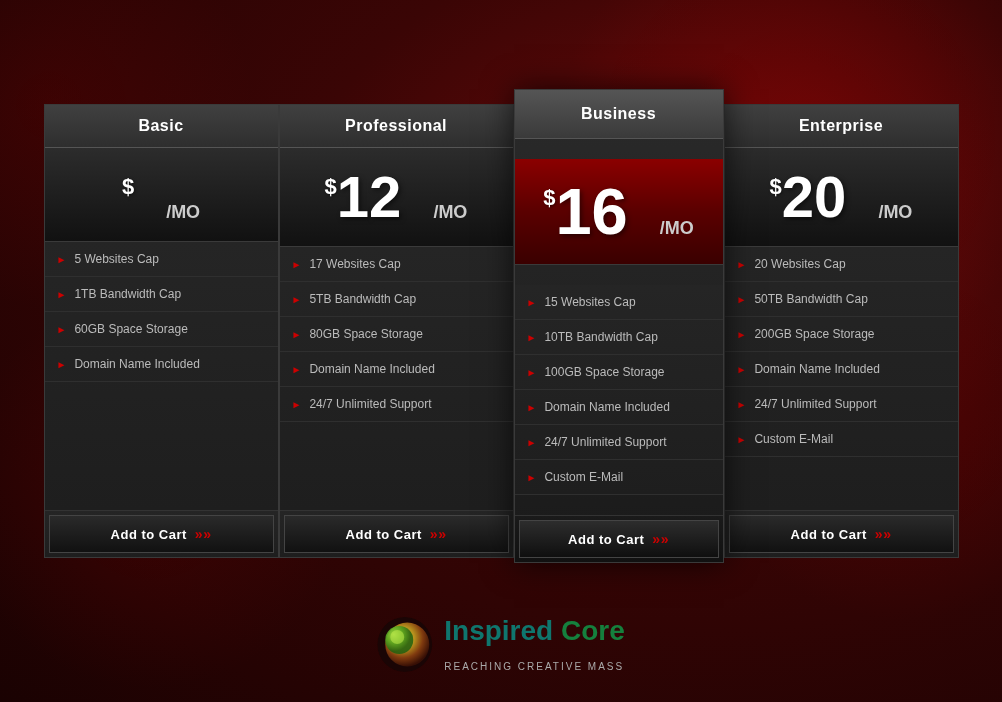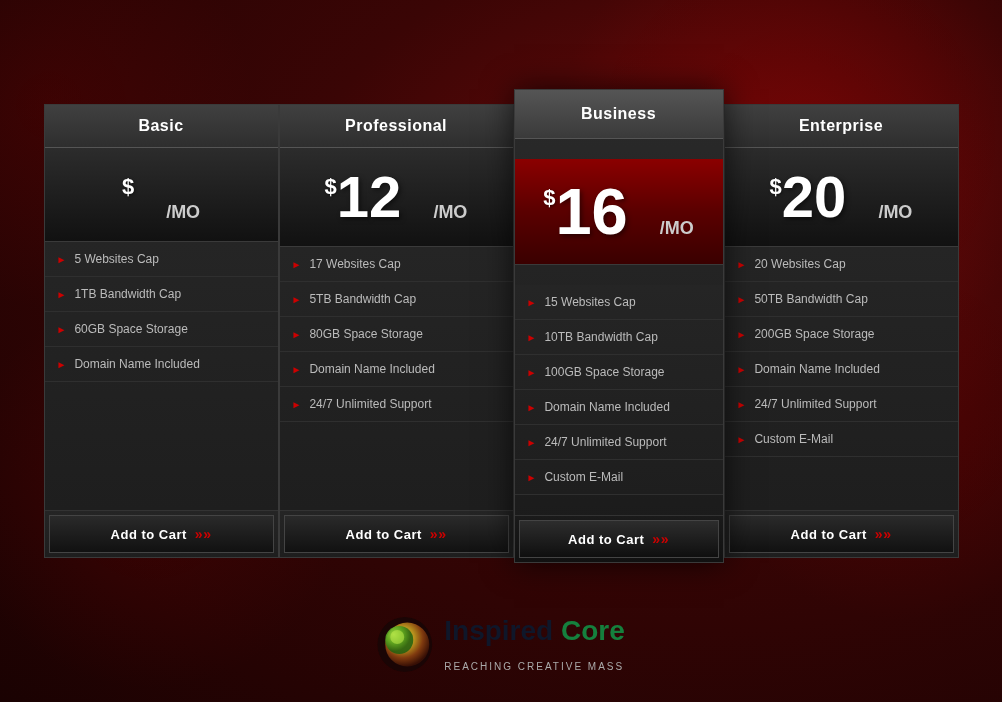--- a/index.html
+++ b/index.html
@@ -204,21 +204,21 @@
     }
 
     .brand-name {
       font-size: 28px;
       font-weight: bold;
       color: #fff;
       line-height: 1;
     }
 
     .brand-name span {
-      color: #0f172a;
+      color: #0f766e;
     }
 
     .brand-tagline {
       font-size: 10px;
       color: #aaa;
       letter-spacing: 2px;
       text-transform: uppercase;
       margin-top: 16px;
     }
 

